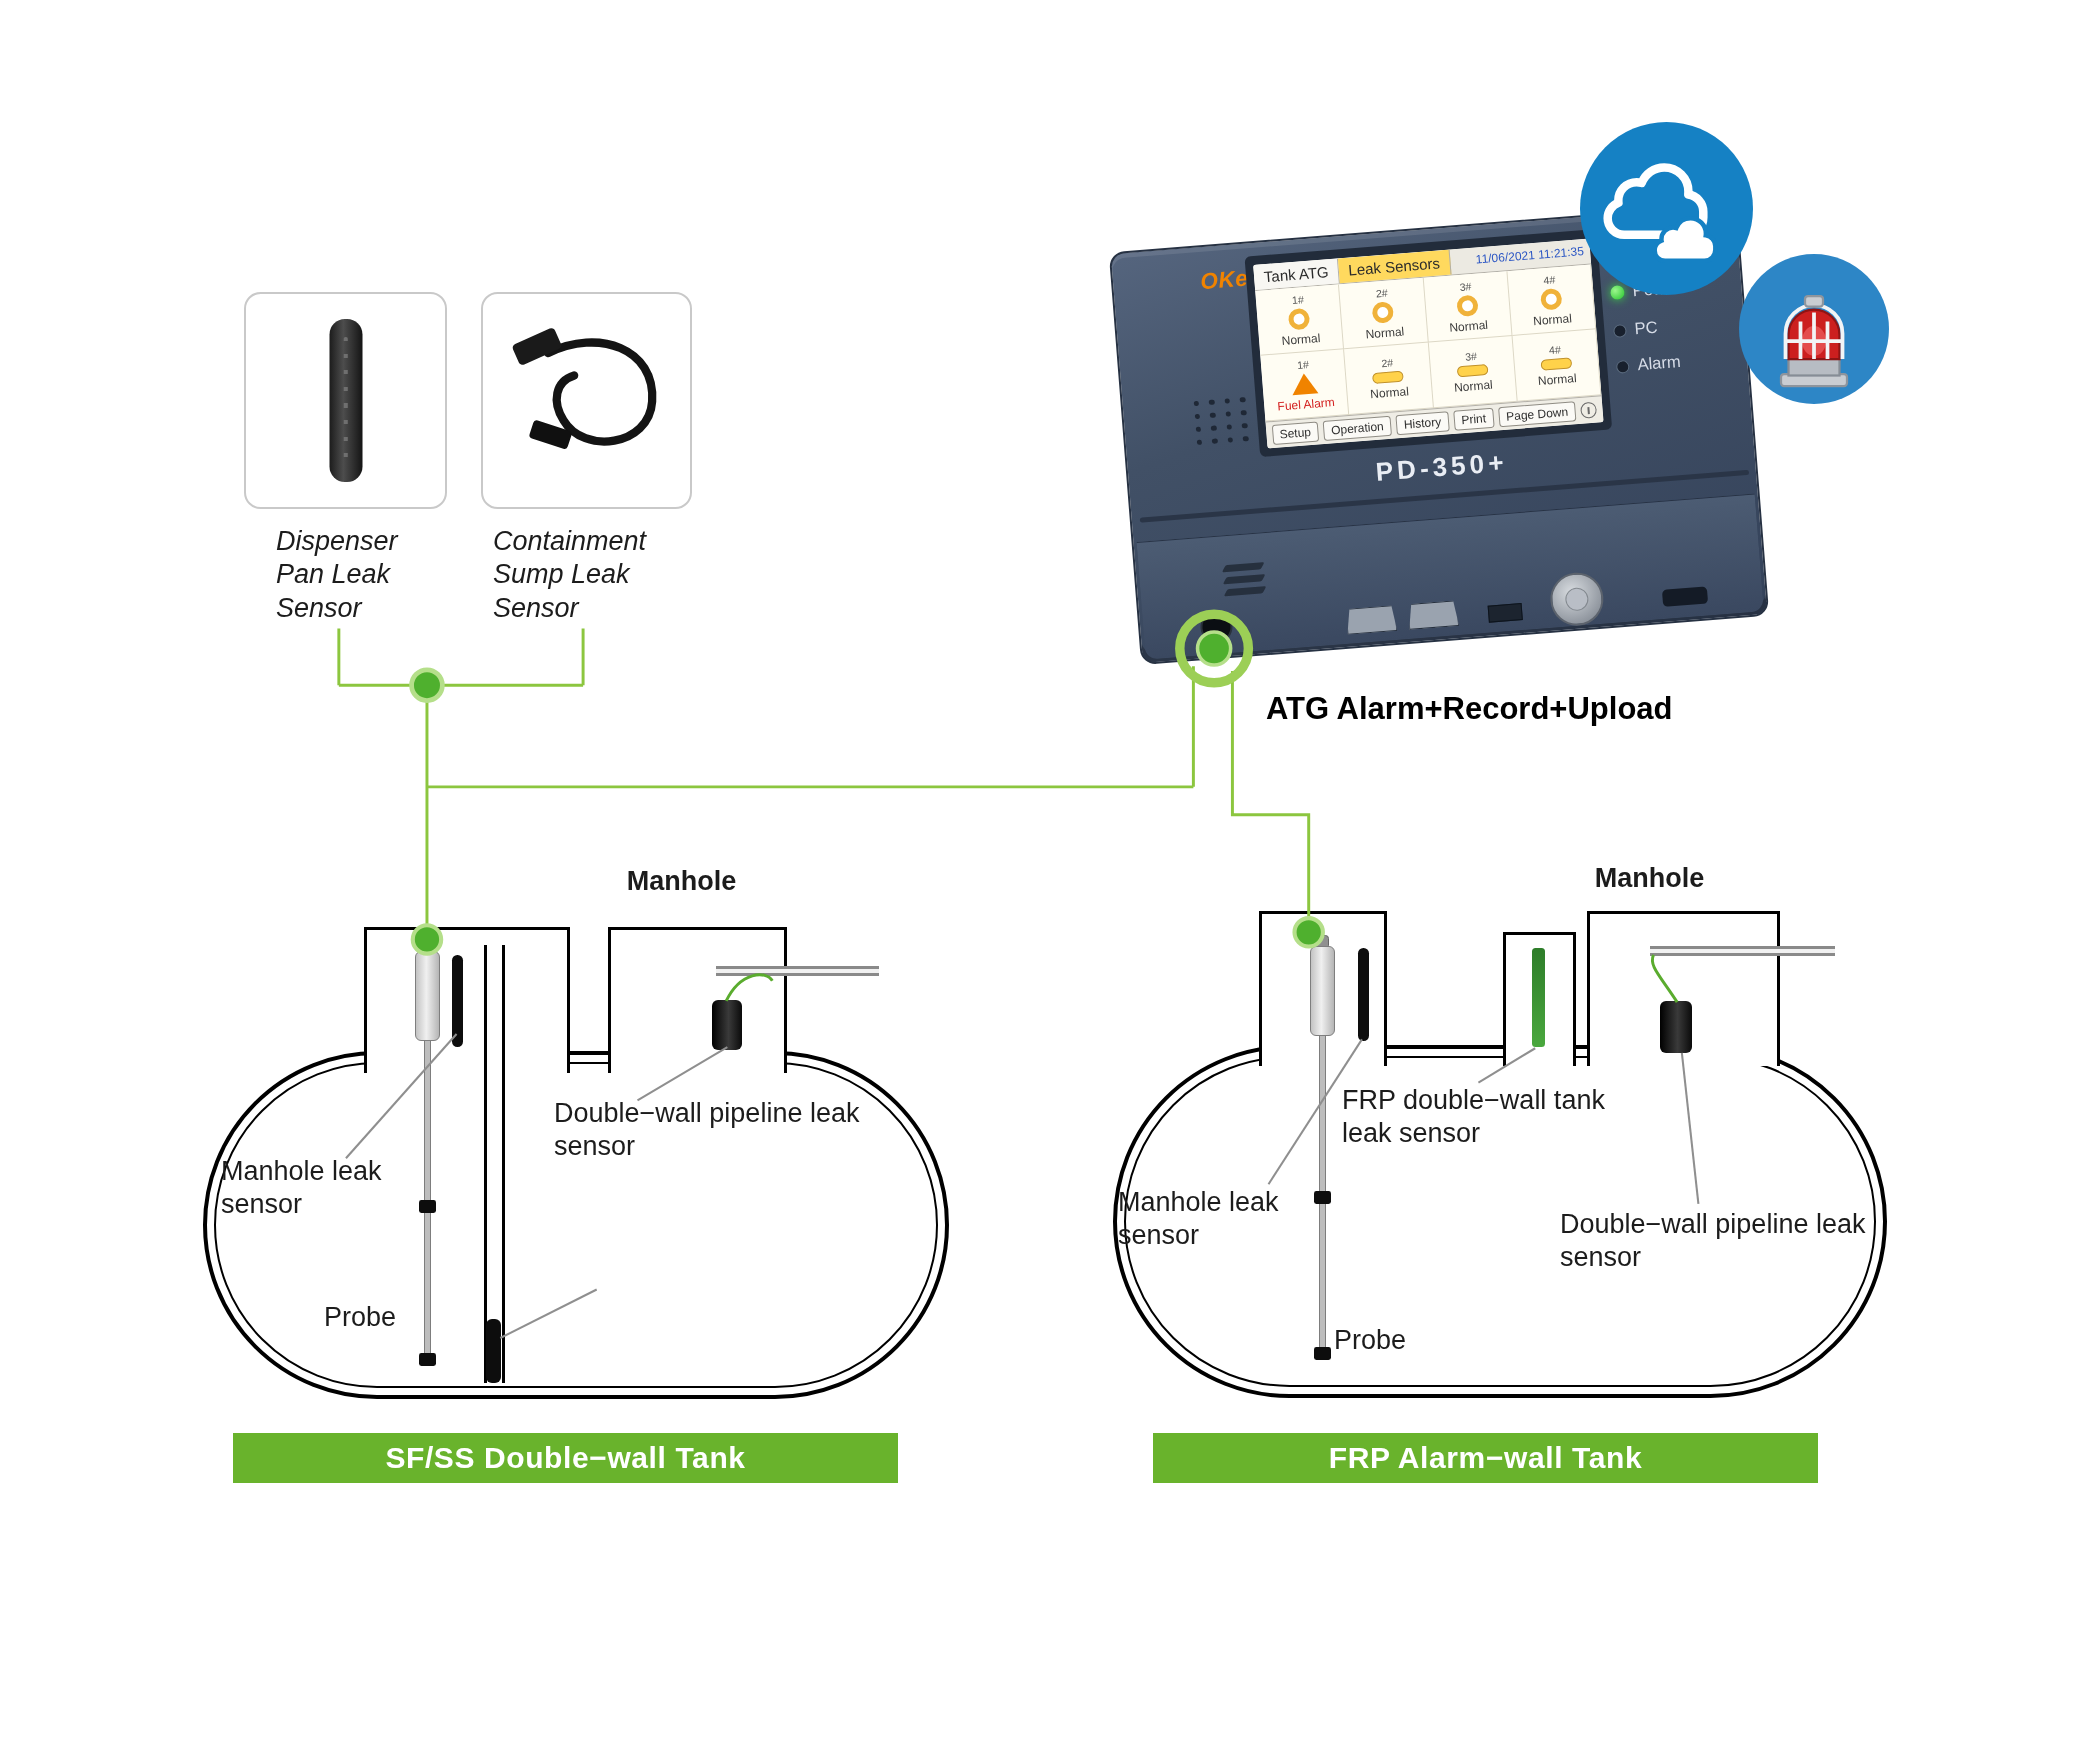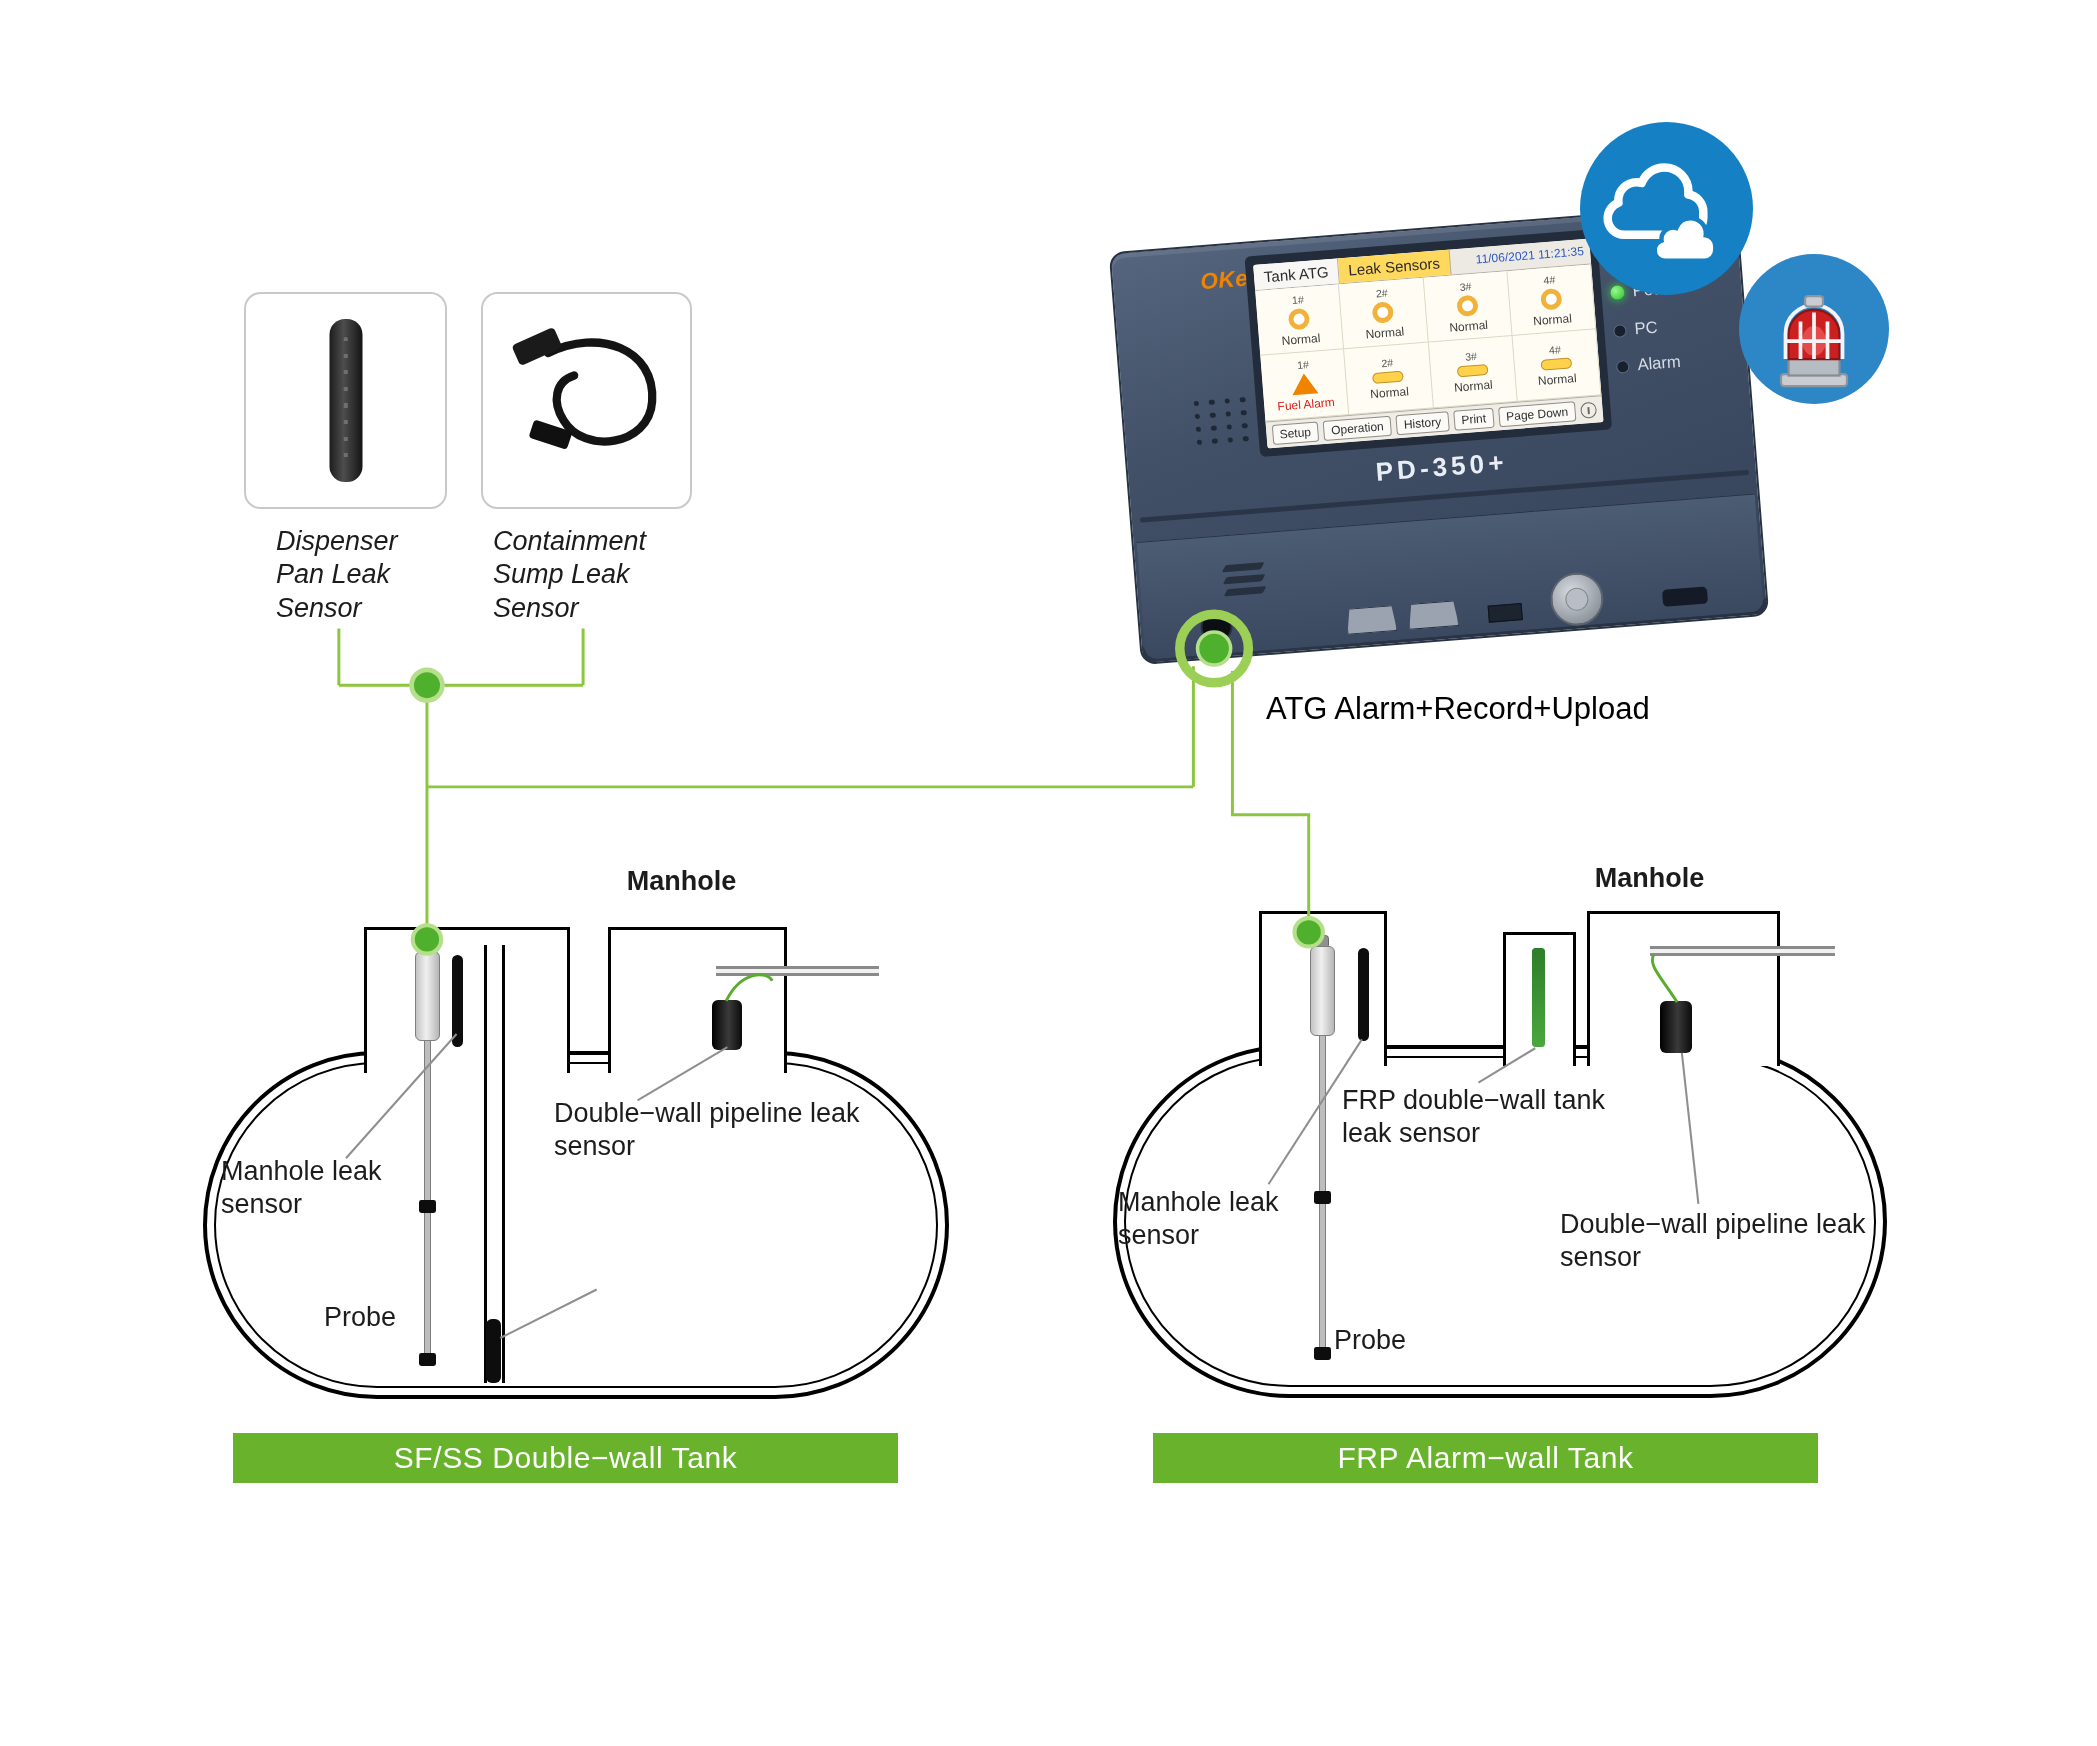--- a/index.html
+++ b/index.html
@@ -11,22 +11,22 @@
   .card { position:absolute; background:#fff; border:2.4px solid #c9c9c9; border-radius:16.6px; }
   .disp-sensor { position:absolute; left:50%; top:25px; transform:translateX(-50%); width:33px; height:163px;
     background:linear-gradient(90deg,#1c1c1c,#4d4d4d 42%,#141414); border-radius:15.4px; }
   .disp-sensor .holes { position:absolute; left:50%; top:18px; bottom:18px; width:3.5px; transform:translateX(-50%);
     background:repeating-linear-gradient(#6f6f6f 0 4.1px, transparent 4.1px 16.6px); border-radius:1.8px; }
   .card-lbl { line-height:1.24;font-style:italic; }
 
   
   .lbl { position:absolute; font-size:27px; color:#1c1c1c; line-height:1.24; z-index:9; }
   .lbl.bold { font-weight:bold; }
-  .caption { position:absolute; font-size:31px; font-weight:normal; color:#000; z-index:9; }
-  .banner { position:absolute; height:50px; background:#69b32c; color:#fff; font-weight:normal; font-size:30px;
+  .caption { position:absolute; font-size:31px; font-weight:bold; color:#000; z-index:9; }
+  .banner { position:absolute; height:50px; background:#69b32c; color:#fff; font-weight:bold; font-size:30px;
     display:flex; align-items:center; justify-content:center; z-index:9; letter-spacing:0.6px; }
 
   
   .tank-outer { position:absolute; border:4.1px solid #000; border-radius:177px; background:#fff; z-index:1; }
   .tank-inner { position:absolute; inset:7px; border:2.4px solid #000; border-radius:169px; }
   .chamber { position:absolute; background:#fff; border:3.5px solid #000; border-bottom:none; z-index:3; }
   .channel { position:absolute; background:#fff; border-left:3px solid #000; border-right:3px solid #000; z-index:4; }
   .probe-rod { position:absolute; width:7px; background:#bdbdbd; border-left:1.2px solid #7d7d7d; border-right:1.2px solid #7d7d7d; z-index:5; }
   .probe-head { position:absolute; width:25px; height:90px; background:linear-gradient(90deg,#c3c3c3,#f0f0f0 45%,#b5b5b5);
     border:1.8px solid #7e7e7e; border-radius:6px; z-index:6; }

